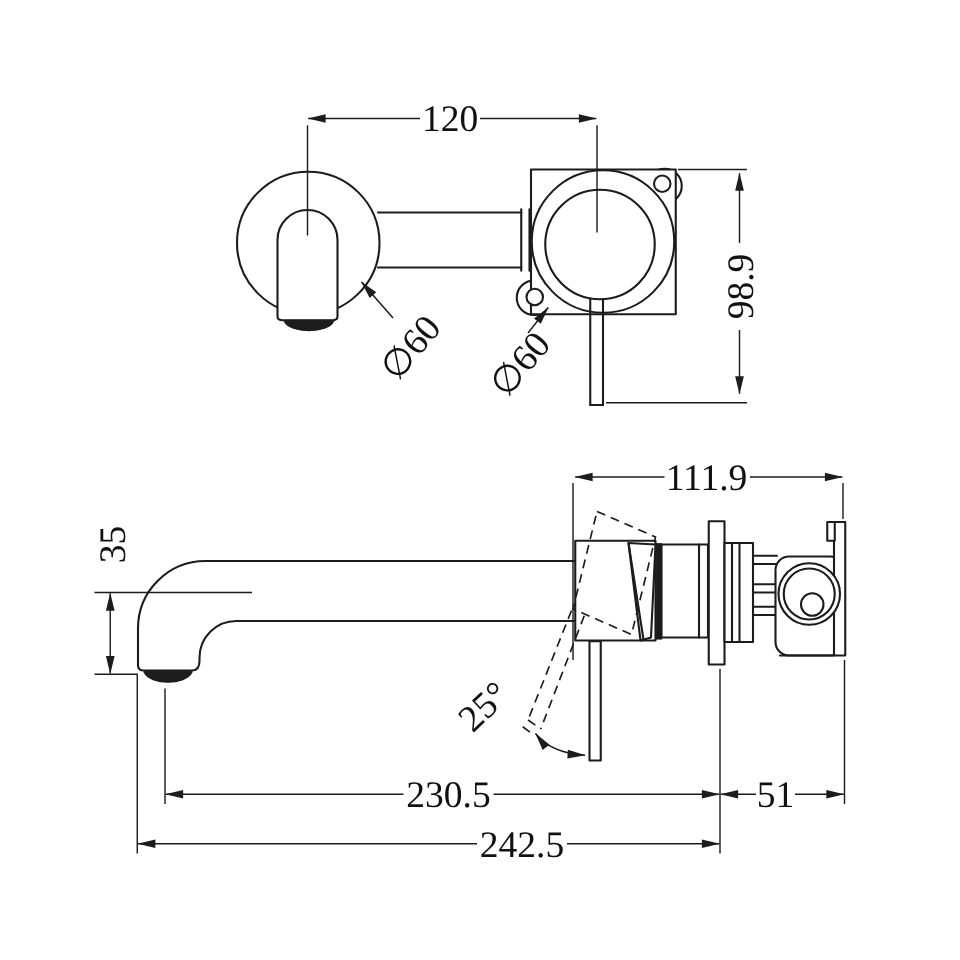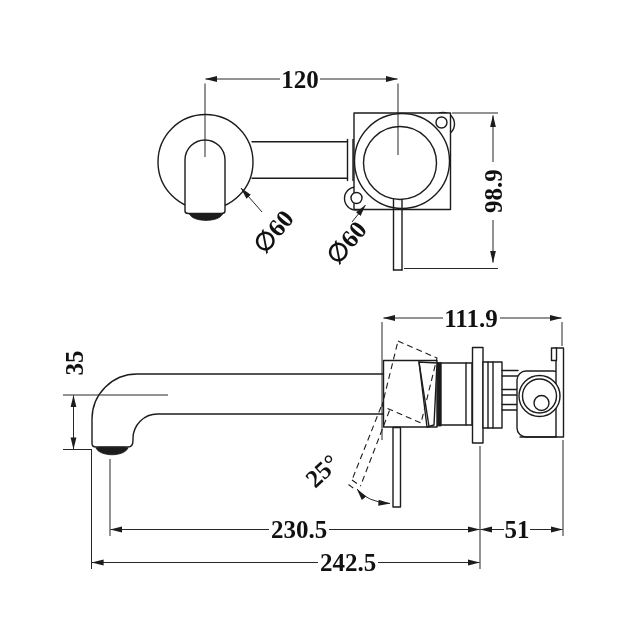--- a/index.html
+++ b/index.html
@@ -1,16 +1,16 @@
 <!DOCTYPE html>
 <html><head>
 <meta charset="utf-8">
 <style>
   html,body{margin:0;padding:0;background:#fff;}
-  .stage{width:640px;height:640px;background:#ffffff;position:relative;font-family:"Liberation Serif",serif;font-weight:bold;}
+  .stage{width:640px;height:640px;background:#ffffff;position:relative;font-family:"Liberation Serif",serif;}
   svg{display:block;}
   .obj{fill:none;stroke:#1c1c1c;stroke-width:1.4;stroke-linecap:round;stroke-linejoin:round;}
   .objf{fill:#ffffff;stroke:#1c1c1c;stroke-width:1.4;stroke-linejoin:round;}
   .solid{fill:#1c1c1c;stroke:#1c1c1c;stroke-width:0.8;}
   .thin{fill:none;stroke:#1c1c1c;stroke-width:0.95;stroke-linecap:butt;}
   .dash{fill:none;stroke:#1c1c1c;stroke-width:1.1;stroke-dasharray:6 4;}
   text{font-family:"Liberation Serif",serif;font-size:25px;fill:#111;}
 </style>
 </head>
 <body>

